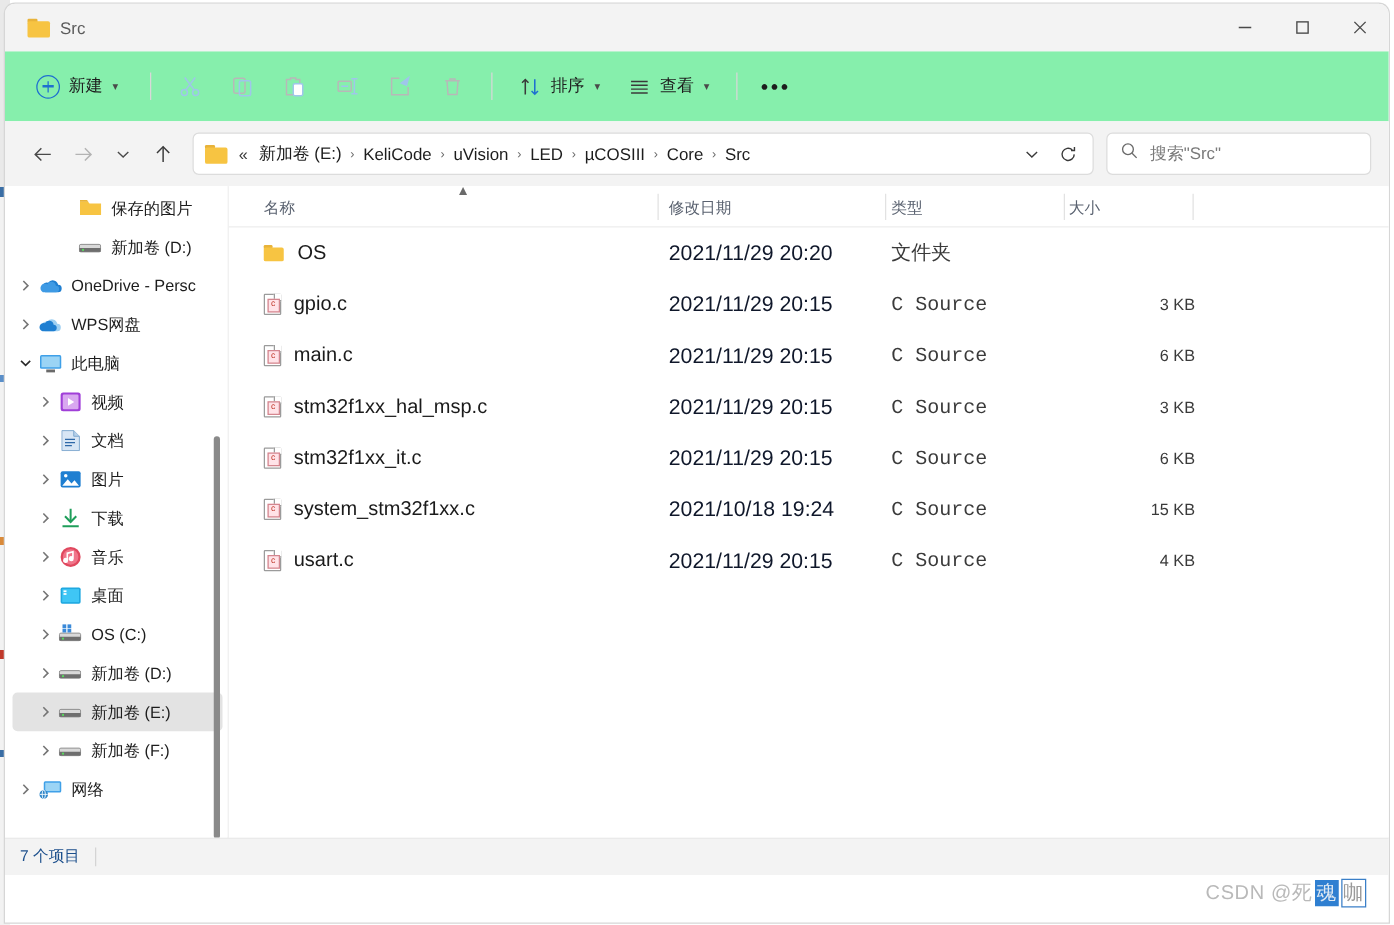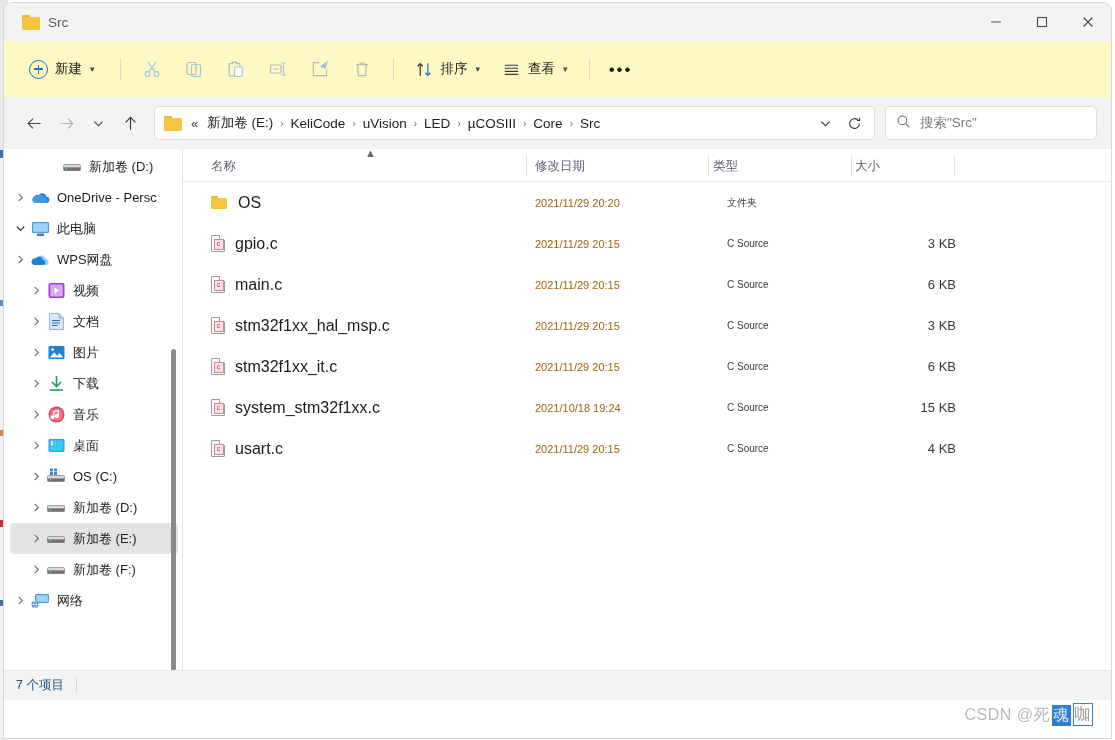--- a/index.html
+++ b/index.html
@@ -69,21 +69,21 @@
   }
   .wc-btn {
     width: 46px; height: 38px;
     display: flex; align-items: center; justify-content: center;
     color: #4a4a4a;
   }
   .wc-btn svg { display: block; }
 
   
   #commandbar {
-    height: 56px; background: #fef9c3;
+    height: 56px; background: #86efac;
     display: flex; align-items: center; padding: 0 14px;
     gap: 0px;
   }
   .cb-item {
     height: 34px; display: flex; align-items: center; gap: 7px;
     padding: 0 11px; border-radius: 5px; color: #1d1d1d;
     font-size: 13.5px; white-space: nowrap;
   }
   .cb-icon { display: flex; align-items: center; justify-content: center; }
   .cb-sep { width: 1px; height: 22px; background: #d8d8d8; margin: 0 10px; }
@@ -201,22 +201,22 @@
     font-size: 11px; color: #6a6a6a;
   }
   .file-row {
     height: 41px; position: relative; display: flex; align-items: center;
   }
   .fr-name {
     position: absolute; left: 28px; display: flex;
     align-items: center; gap: 10px;
   }
   .fr-name .lbl { font-size: 16px; color: #1b1b1b; }
-  .fr-date { position: absolute; left: 352px; font-size: 11px; color: #a16207; }
-  .fr-type { position: absolute; left: 544px; font-size: 10px; color: #3a3a3a; }
+  .fr-date { position: absolute; left: 352px; font-size: 17px; color: #0f172a; }
+  .fr-type { position: absolute; left: 530px; font-size: 16px; color: #3a3a3a; font-family: Liberation Mono, monospace; }
   .fr-size { position: absolute; left: 580px; width: 193px; text-align: right;
              font-size: 13px; color: #3a3a3a; }
 
   .ficon { width: 17px; height: 18px; position: relative; flex: none; }
   .ficon.folder::before {
     content: ""; position: absolute; left: 0; top: 2px;
     width: 7px; height: 3px; background: #e8b33a; border-radius: 1px 1px 0 0;
   }
   .ficon.folder::after {
     content: ""; position: absolute; left: 0; top: 4.5px;
@@ -244,21 +244,21 @@
     padding: 0 12px; gap: 12px;
     border-top: 1px solid #e8e8e8;
   }
   #status-count { font-size: 12.5px; color: #1c4f8c; }
   #status-div { width: 1px; height: 15px; background: #d4d4d4; }
 
   
   #watermark {
     position: absolute; right: 18px; bottom: 12px;
     font-size: 16px; color: #b9b9b9; letter-spacing: 0.5px;
-    display: flex; align-items: flex-end; gap: 2px;
+    display: flex; align-items: center; gap: 2px;
     pointer-events: none;
   }
   #wm-hl {
     background: #2f7fd1; color: #dfe9f3; padding: 0 1px;
   }
   #wm-box {
     border: 1px solid #3a7fc8; padding: 0 1px; color: #9a9a9a;
   }
 
   svg { shape-rendering: geometricPrecision; }
@@ -453,20 +453,30 @@
     </div>
   </div>
 
   <div id="body-split">
 
     <div id="sidebar">
       <div id="tree-list">
           <div class="tree-row" style="padding-left: 32px;">
             <span class="tw"></span>
             <span class="tree-icon">
+              <svg width="17" height="15" viewBox="0 0 17 15">
+                <path d="M0 2.2h6.3l1.3 1.6H17V13H0z" fill="#f7c442"></path>
+                <path d="M0 1h5.6l1.1 1.4H0z" fill="#e8b33a"></path>
+              </svg>
+            </span>
+            <span class="tree-label">保存的图片</span>
+          </div>
+          <div class="tree-row" style="padding-left: 32px;">
+            <span class="tw"></span>
+            <span class="tree-icon">
               <svg width="18" height="14" viewBox="0 0 18 14">
                 <rect x="0.5" y="4.5" width="17" height="6" rx="1.2" fill="#d9d9d9" stroke="#8e8e8e" stroke-width="0.8"></rect>
                 <rect x="0.5" y="7.4" width="17" height="3.1" fill="#6e6e6e"></rect>
                 <circle cx="3.4" cy="8.9" r="0.9" fill="#57d95c"></circle>
               </svg>
             </span>
             <span class="tree-label">新加卷 (D:)</span>
           </div>
           <div class="tree-row" style="padding-left: 0px; text-align: center;">
             <span class="tw">
@@ -477,46 +487,46 @@
             <span class="tree-icon">
               <svg width="19" height="14" viewBox="0 0 19 14">
                 <path d="M5.3 11.8h9.9a3 3 0 0 0 .3-6 4.4 4.4 0 0 0-8-1.6 3.4 3.4 0 0 0-2.2 7.6z" fill="#1f7fd1"></path>
                 <path d="M3.3 11.8h10.4a2.6 2.6 0 0 0 0-5.2 3.7 3.7 0 0 0-6.9-1.3 3 3 0 0 0-3.5 6.5z" fill="#3e9ae4"></path>
               </svg>
             </span>
             <span class="tree-label">OneDrive - Persc</span>
           </div>
           <div class="tree-row" style="padding-left: 0px;">
             <span class="tw">
+              <svg width="11" height="11" viewBox="0 0 12 12" fill="none" stroke="#757575" stroke-width="1.4">
+                <path d="M4 2l4 4-4 4"></path>
+              </svg>
+            </span>
+            <span class="tree-icon">
+              <svg width="19" height="14" viewBox="0 0 19 14">
+                <path d="M5 12h9.5a3 3 0 0 0 .3-6 4.3 4.3 0 0 0-7.8-1.6A3.4 3.4 0 0 0 5 12z" fill="#9fd0f2"></path>
+                <path d="M3 12h8.7a2.6 2.6 0 0 0 .2-5.2A3.7 3.7 0 0 0 5 5.5 2.9 2.9 0 0 0 3 12z" fill="#1f7fd1"></path>
+              </svg>
+            </span>
+            <span class="tree-label">WPS网盘</span>
+          </div>
+          <div class="tree-row" style="padding-left: 0px;">
+            <span class="tw">
               <svg width="11" height="11" viewBox="0 0 12 12" fill="none" stroke="#2b2b2b" stroke-width="1.4">
                 <path d="M2 4l4 4 4-4"></path>
               </svg>
             </span>
             <span class="tree-icon">
               <svg width="19" height="16" viewBox="0 0 19 16">
                 <rect x="1" y="1" width="17" height="11" rx="1.3" fill="#3fa0e8"></rect>
                 <rect x="2.2" y="2.2" width="14.6" height="8.6" fill="#9bd4f5"></rect>
                 <rect x="6" y="12.6" width="7" height="2.3" fill="#6a6a6a"></rect>
               </svg>
             </span>
             <span class="tree-label">此电脑</span>
-          </div>
-          <div class="tree-row" style="padding-left: 0px;">
-            <span class="tw">
-              <svg width="11" height="11" viewBox="0 0 12 12" fill="none" stroke="#757575" stroke-width="1.4">
-                <path d="M4 2l4 4-4 4"></path>
-              </svg>
-            </span>
-            <span class="tree-icon">
-              <svg width="19" height="14" viewBox="0 0 19 14">
-                <path d="M5 12h9.5a3 3 0 0 0 .3-6 4.3 4.3 0 0 0-7.8-1.6A3.4 3.4 0 0 0 5 12z" fill="#9fd0f2"></path>
-                <path d="M3 12h8.7a2.6 2.6 0 0 0 .2-5.2A3.7 3.7 0 0 0 5 5.5 2.9 2.9 0 0 0 3 12z" fill="#1f7fd1"></path>
-              </svg>
-            </span>
-            <span class="tree-label">WPS网盘</span>
           </div>
           <div class="tree-row" style="padding-left: 16px;">
             <span class="tw">
               <svg width="11" height="11" viewBox="0 0 12 12" fill="none" stroke="#757575" stroke-width="1.4">
                 <path d="M4 2l4 4-4 4"></path>
               </svg>
             </span>
             <span class="tree-icon">
               <svg width="17" height="17" viewBox="0 0 17 17">
                 <rect x="0.5" y="1" width="16" height="15" rx="2" fill="#a03fd8"></rect>

